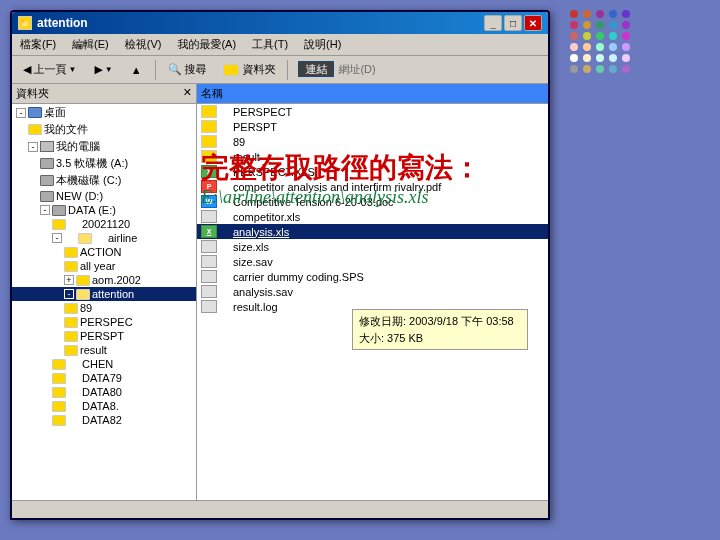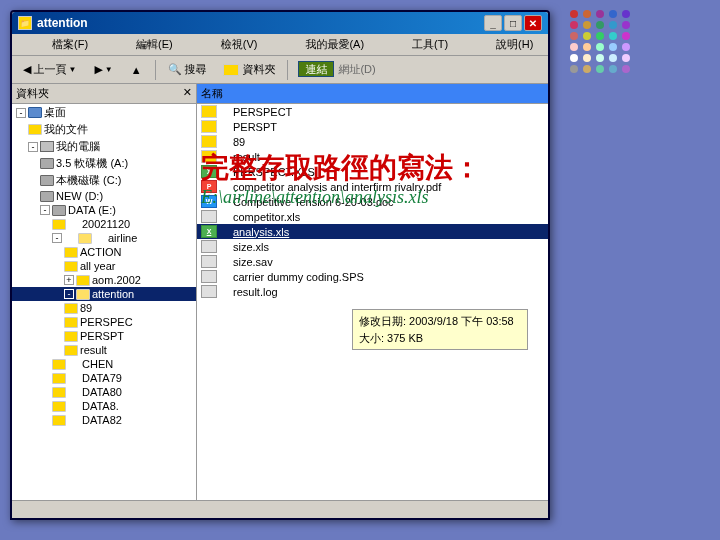--- a/index.html
+++ b/index.html
@@ -85,21 +85,20 @@
       background: #d4d0c8;
       padding: 2px 4px;
       display: flex;
       gap: 8px;
       font-size: 11px;
       border-bottom: 1px solid #999;
     }
     .menubar-item {
       padding: 1px 4px;
       cursor: pointer;
-      margin-left: 32px;
     }
 
     
     .toolbar {
       background: #d4d0c8;
       padding: 2px 4px;
       display: flex;
       align-items: center;
       gap: 4px;
       border-bottom: 1px solid #999;
@@ -142,21 +141,21 @@
     }
     .address-area {
       display: flex;
       align-items: center;
       gap: 4px;
       margin-left: 4px;
       font-size: 11px;
       color: #666;
     }
     .goto-btn {
-      background: #4d7c0f;
+      background: #404040;
       color: white;
       padding: 1px 6px;
       border: 1px solid #1a4a7a;
       font-size: 11px;
       cursor: pointer;
     }
 
     
     .main-content {
       display: flex;
@@ -593,20 +592,24 @@
             <div class="file-icon-generic"></div>
             <span>size.xls</span>
           </div>
           <div class="file-item">
             <div class="file-icon-generic"></div>
             <span>size.sav</span>
           </div>
           <div class="file-item">
             <div class="file-icon-generic"></div>
             <span>carrier dummy coding.SPS</span>
+          </div>
+          <div class="file-item">
+            <div class="file-icon-generic"></div>
+            <span>analysis.sav</span>
           </div>
           <div class="file-item">
             <div class="file-icon-generic"></div>
             <span>result.log</span>
           </div>
         </div>
 
       <div style="position:absolute; left:0; top:61px; pointer-events:none; padding:4px;">
         <div class="overlay-chinese">完整存取路徑的寫法：</div>
         <div class="overlay-path">E:\airline\attention\analysis.xls</div>

